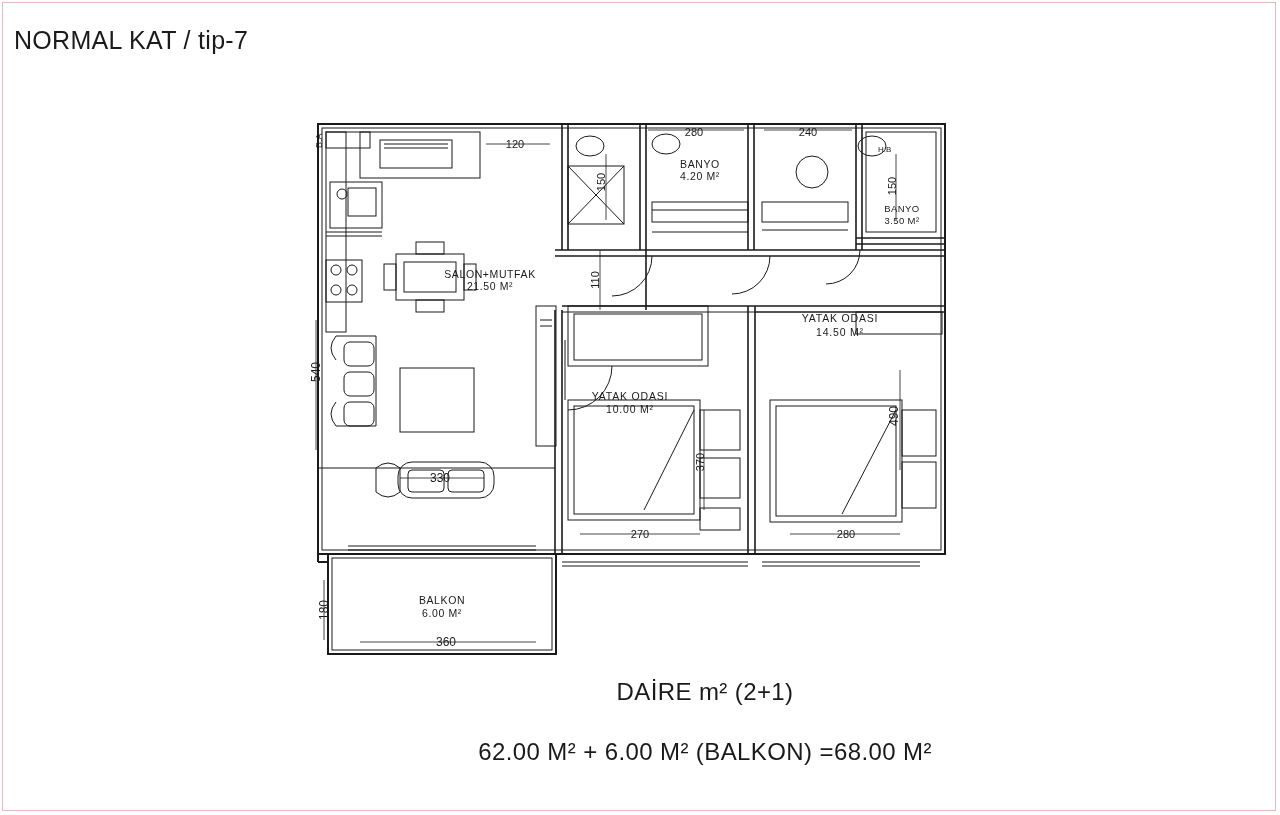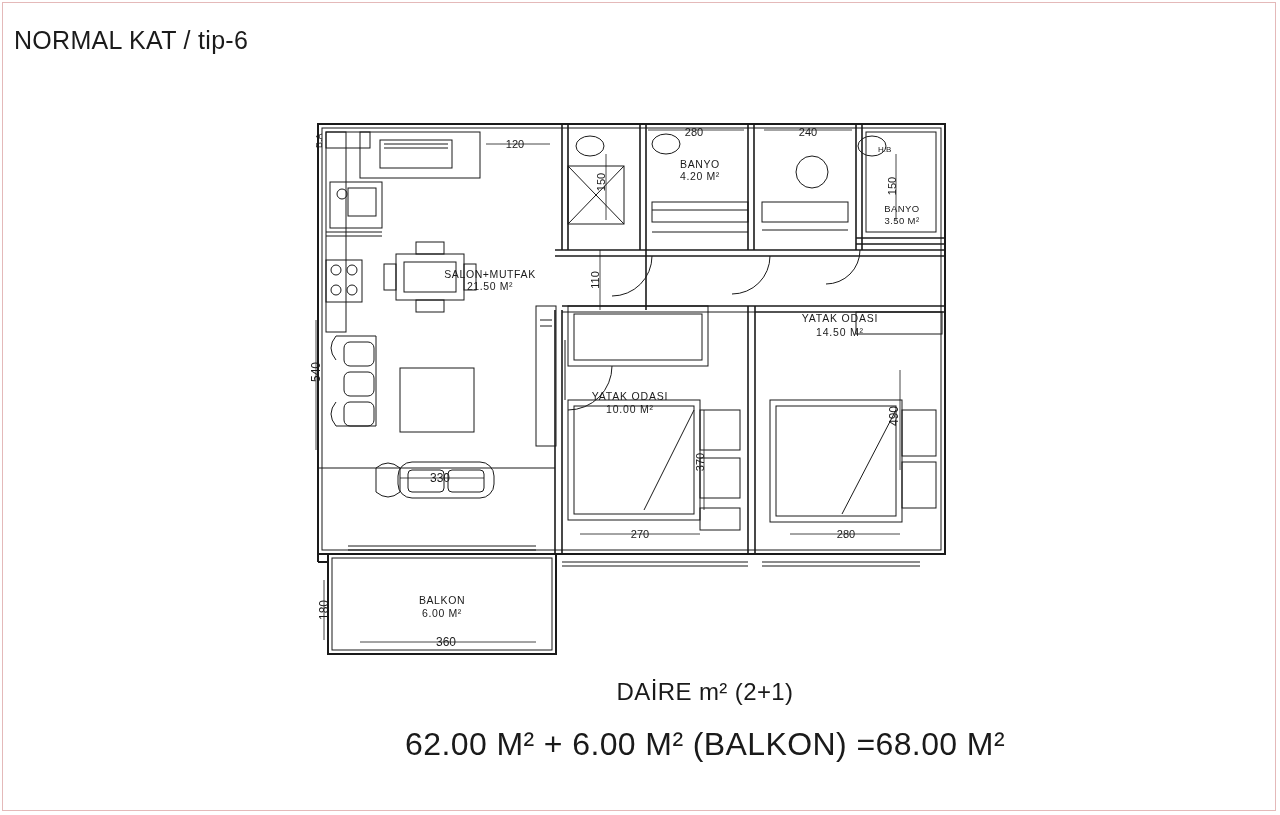--- a/index.html
+++ b/index.html
@@ -37,24 +37,24 @@
     left: 0;
     top: 678px;
     width: 1280px;
     text-align: center;
     padding-left: 130px;
     box-sizing: border-box;
   }
   #footer .line1 {
     font-size: 24px;
     letter-spacing: 0.4px;
-    margin-bottom: 20px;
+    margin-bottom: 32px;
   }
   #footer .line2 {
-    font-size: 32px;
+    font-size: 24px;
     letter-spacing: 0.4px;
   }
   #plan-wrap {
     position: absolute;
     left: 300px;
     top: 110px;
     width: 660px;
     height: 560px;
   }
   svg.plan {
@@ -79,21 +79,21 @@
     padding: 0 4px;
     margin-right: 6px;
     line-height: 1;
   }
 </style>
 </head>
 <body>
 
 <div id="page-border"></div>
 
-<div id="plan-title">NORMAL KAT / tip-6</div>
+<div id="plan-title">NORMAL KAT / tip-7</div>
 
 <div id="plan-wrap">
   <svg class="plan" width="660" height="560" viewBox="0 0 660 560">
     <g fill="none" stroke="#1a1a1a" stroke-width="2">
 
       <rect x="18" y="14" width="627" height="430"></rect>
       <rect x="22" y="18" width="619" height="422" stroke-width="1"></rect>
 
       <rect x="28" y="444" width="228" height="100"></rect>
       <rect x="32" y="448" width="220" height="92" stroke-width="1"></rect>

